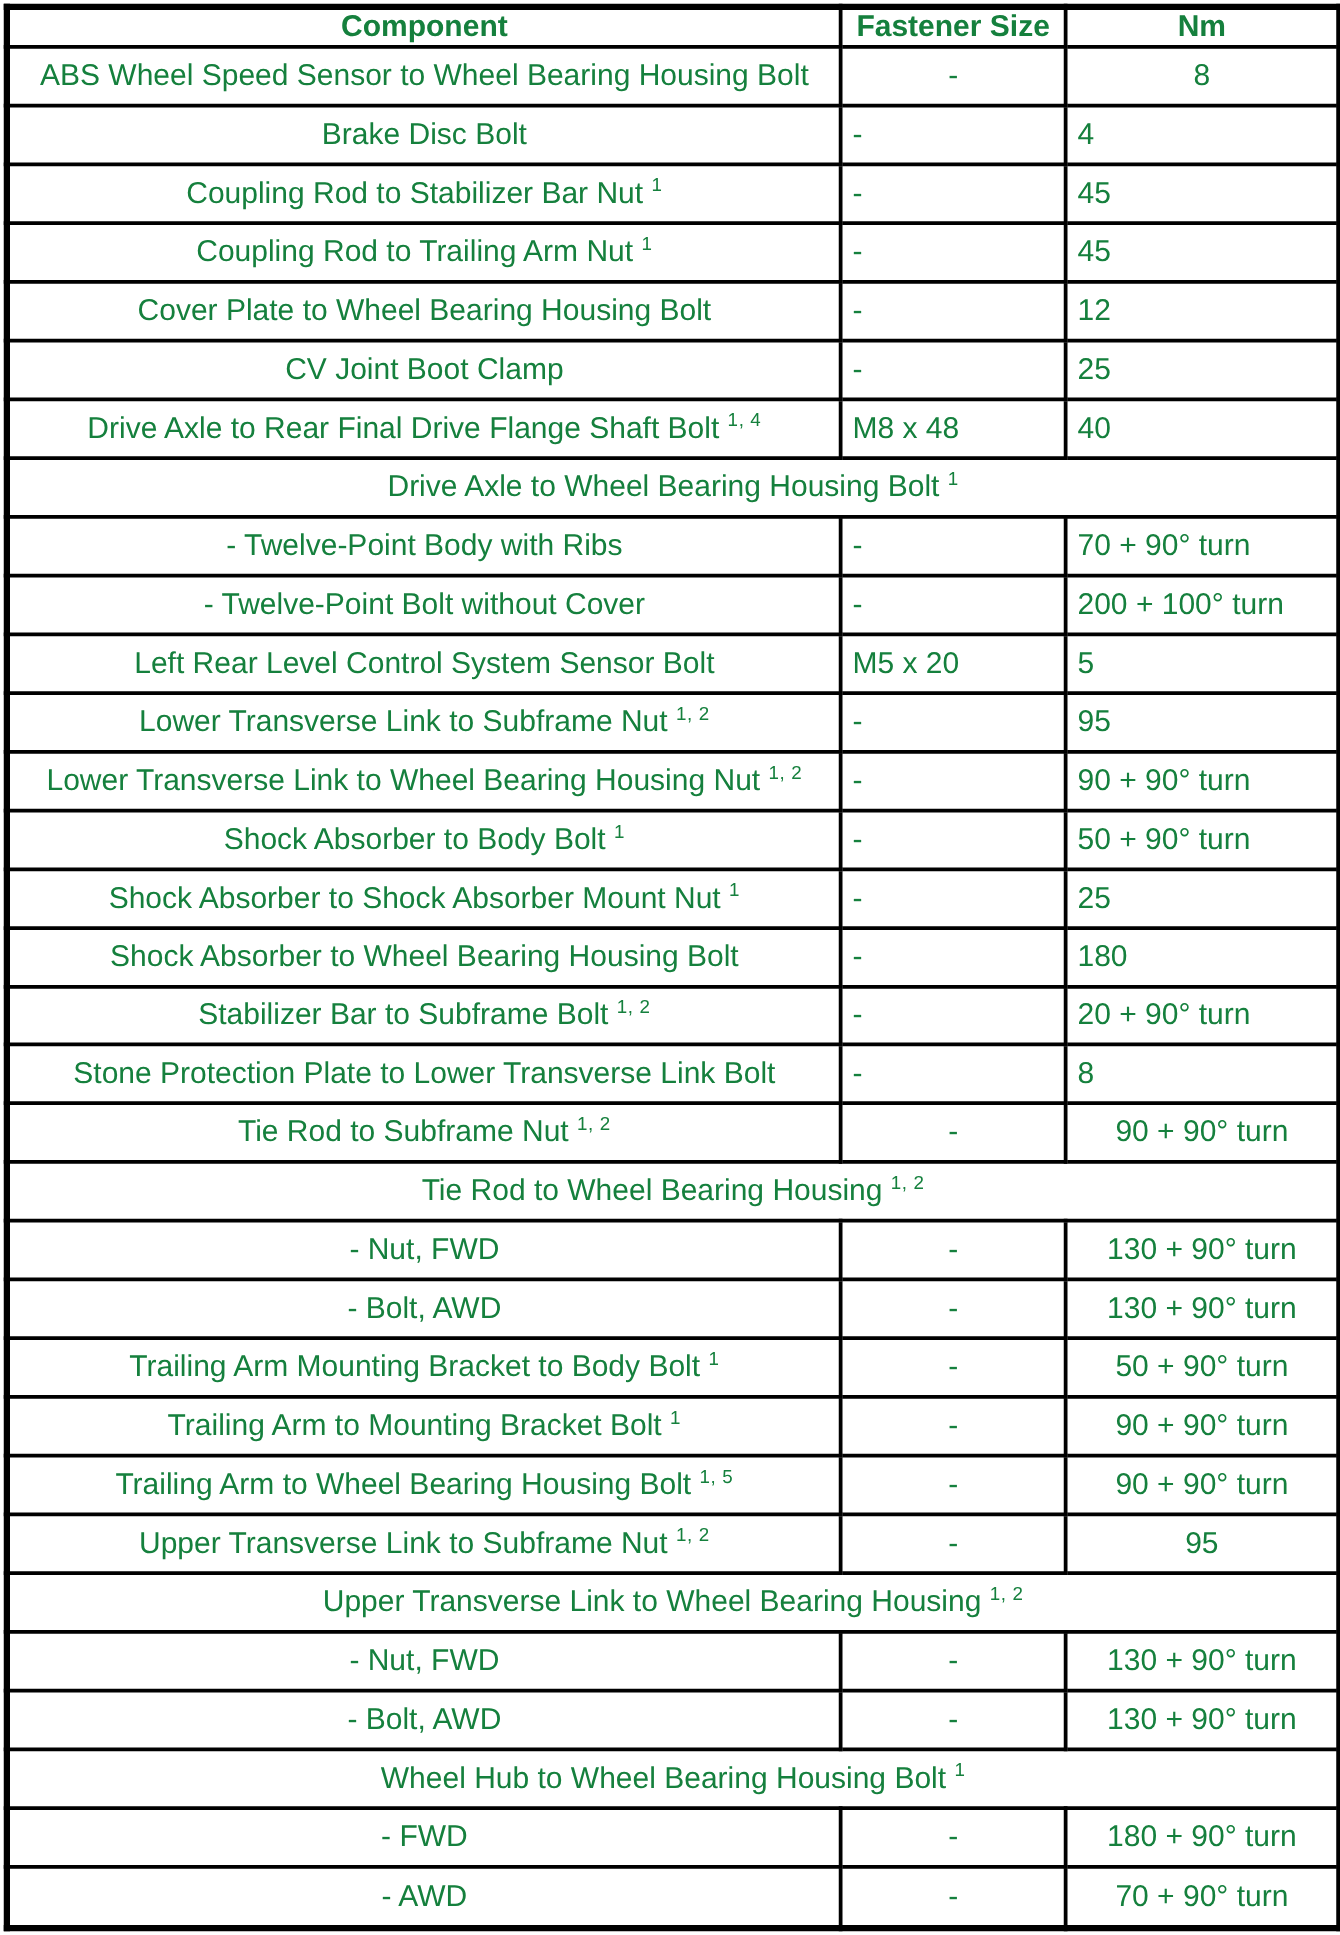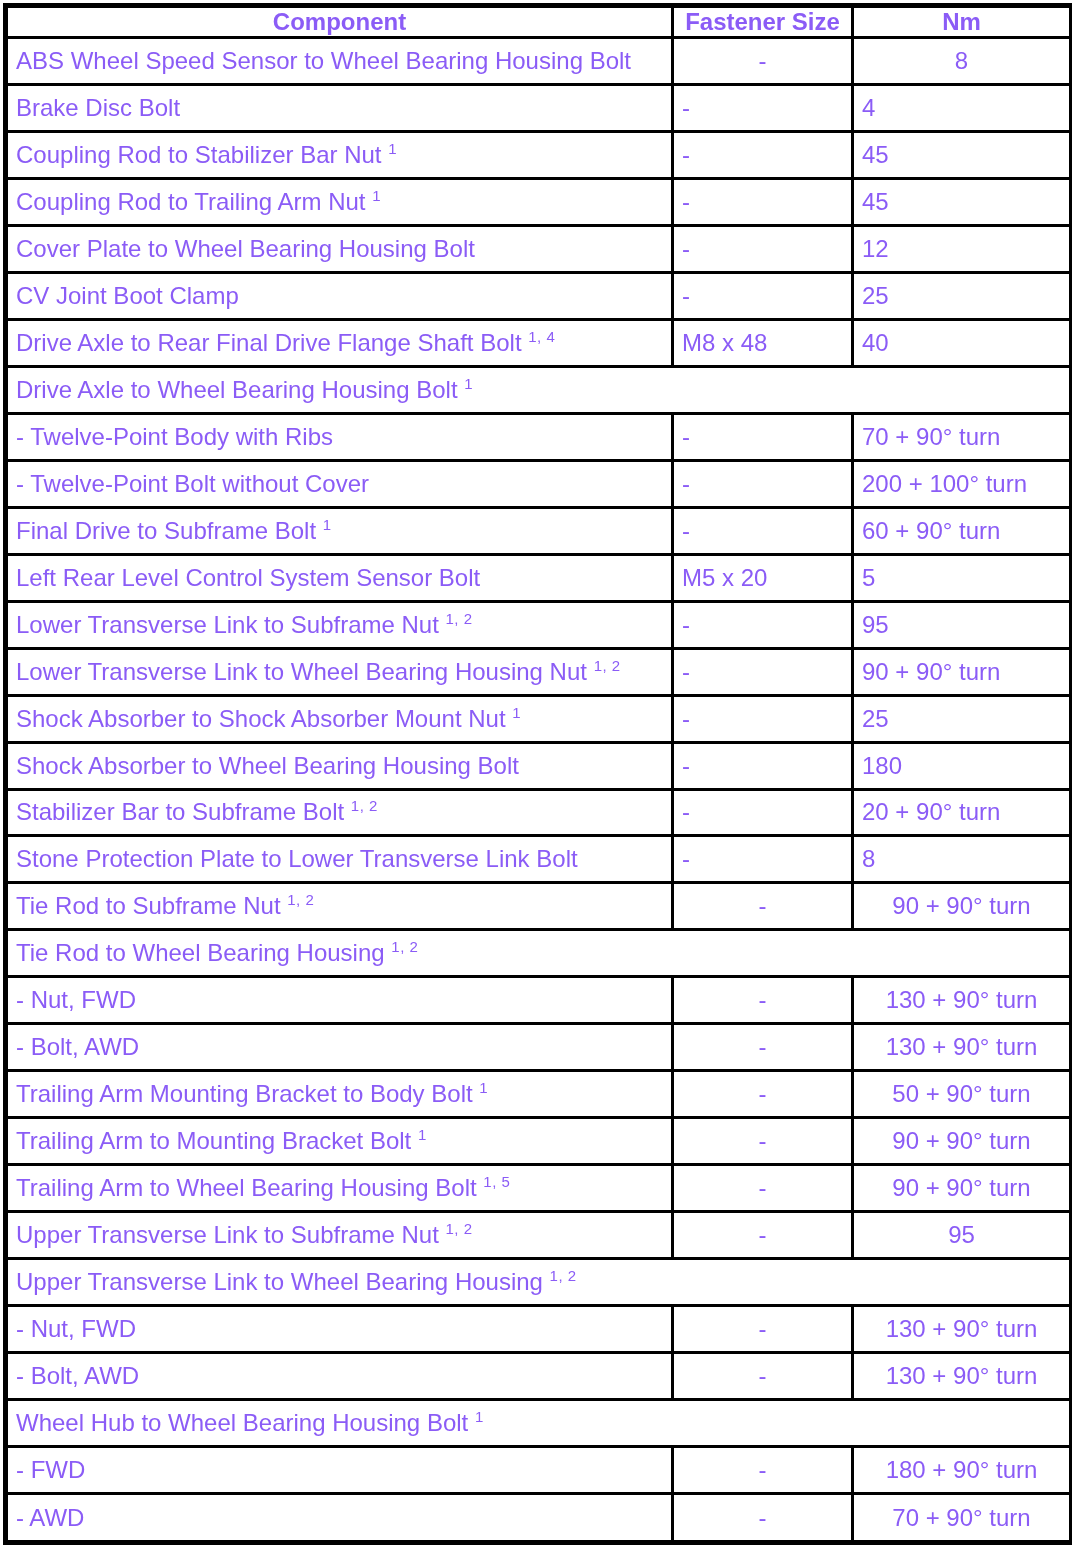--- a/index.html
+++ b/index.html
@@ -7,21 +7,21 @@
     padding: 0;
     background: #ffffff;
   }
   .page {
     width: 1072px;
     height: 1548px;
     box-sizing: border-box;
     padding: 3px;
     background: #ffffff;
     font-family: "Liberation Sans", sans-serif;
-    color: #8b5cf6;
+    color: #15803d;
   }
   table.spec {
     border-collapse: collapse;
     table-layout: fixed;
     width: 1066px;
     height: 1542px;
     border: 5px solid #000000;
   }
   table.spec th,
   table.spec td {
@@ -31,21 +31,21 @@
     padding: 0 8px;
     overflow: hidden;
     white-space: nowrap;
   }
   table.spec th {
     font-weight: bold;
     text-align: center;
     padding: 0 4px;
   }
   td.comp {
-    text-align: left;
+    text-align: center;
   }
   td.val-left   { text-align: left; }
   td.val-center { text-align: center; }
   sup.fn {
     font-size: 15px;
     line-height: 0;
     vertical-align: super;
     letter-spacing: 0.5px;
   }
   .col-component { width: 667px; }
@@ -112,38 +112,38 @@
           <td class="comp">- Twelve-Point Body with Ribs</td>
           <td class="val-left">-</td>
           <td class="val-left">70 + 90° turn</td>
         </tr>
         <tr>
           <td class="comp">- Twelve-Point Bolt without Cover</td>
           <td class="val-left">-</td>
           <td class="val-left">200 + 100° turn</td>
         </tr>
         <tr>
-          <td class="comp">Final Drive to Subframe Bolt <sup class="fn">1</sup></td>
-          <td class="val-left">-</td>
-          <td class="val-left">60 + 90° turn</td>
-        </tr>
-        <tr>
           <td class="comp">Left Rear Level Control System Sensor Bolt</td>
           <td class="val-left">M5 x 20</td>
           <td class="val-left">5</td>
         </tr>
         <tr>
           <td class="comp">Lower Transverse Link to Subframe Nut <sup class="fn">1, 2</sup></td>
           <td class="val-left">-</td>
           <td class="val-left">95</td>
         </tr>
         <tr>
           <td class="comp">Lower Transverse Link to Wheel Bearing Housing Nut <sup class="fn">1, 2</sup></td>
           <td class="val-left">-</td>
           <td class="val-left">90 + 90° turn</td>
+        </tr>
+        <tr>
+          <td class="comp">Shock Absorber to Body Bolt <sup class="fn">1</sup></td>
+          <td class="val-left">-</td>
+          <td class="val-left">50 + 90° turn</td>
         </tr>
         <tr>
           <td class="comp">Shock Absorber to Shock Absorber Mount Nut <sup class="fn">1</sup></td>
           <td class="val-left">-</td>
           <td class="val-left">25</td>
         </tr>
         <tr>
           <td class="comp">Shock Absorber to Wheel Bearing Housing Bolt</td>
           <td class="val-left">-</td>
           <td class="val-left">180</td>

